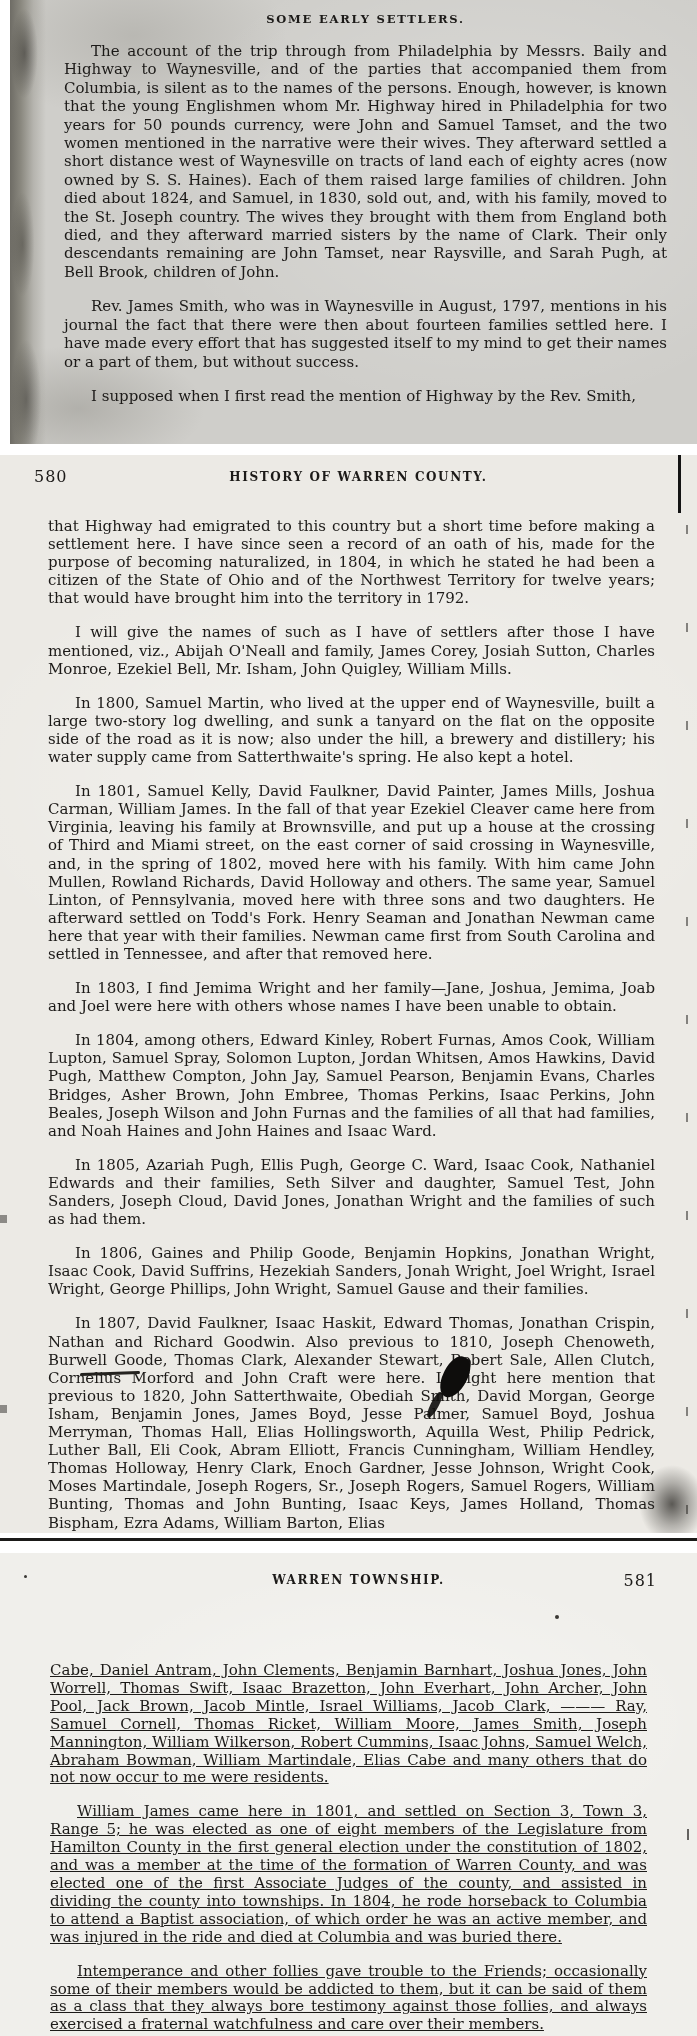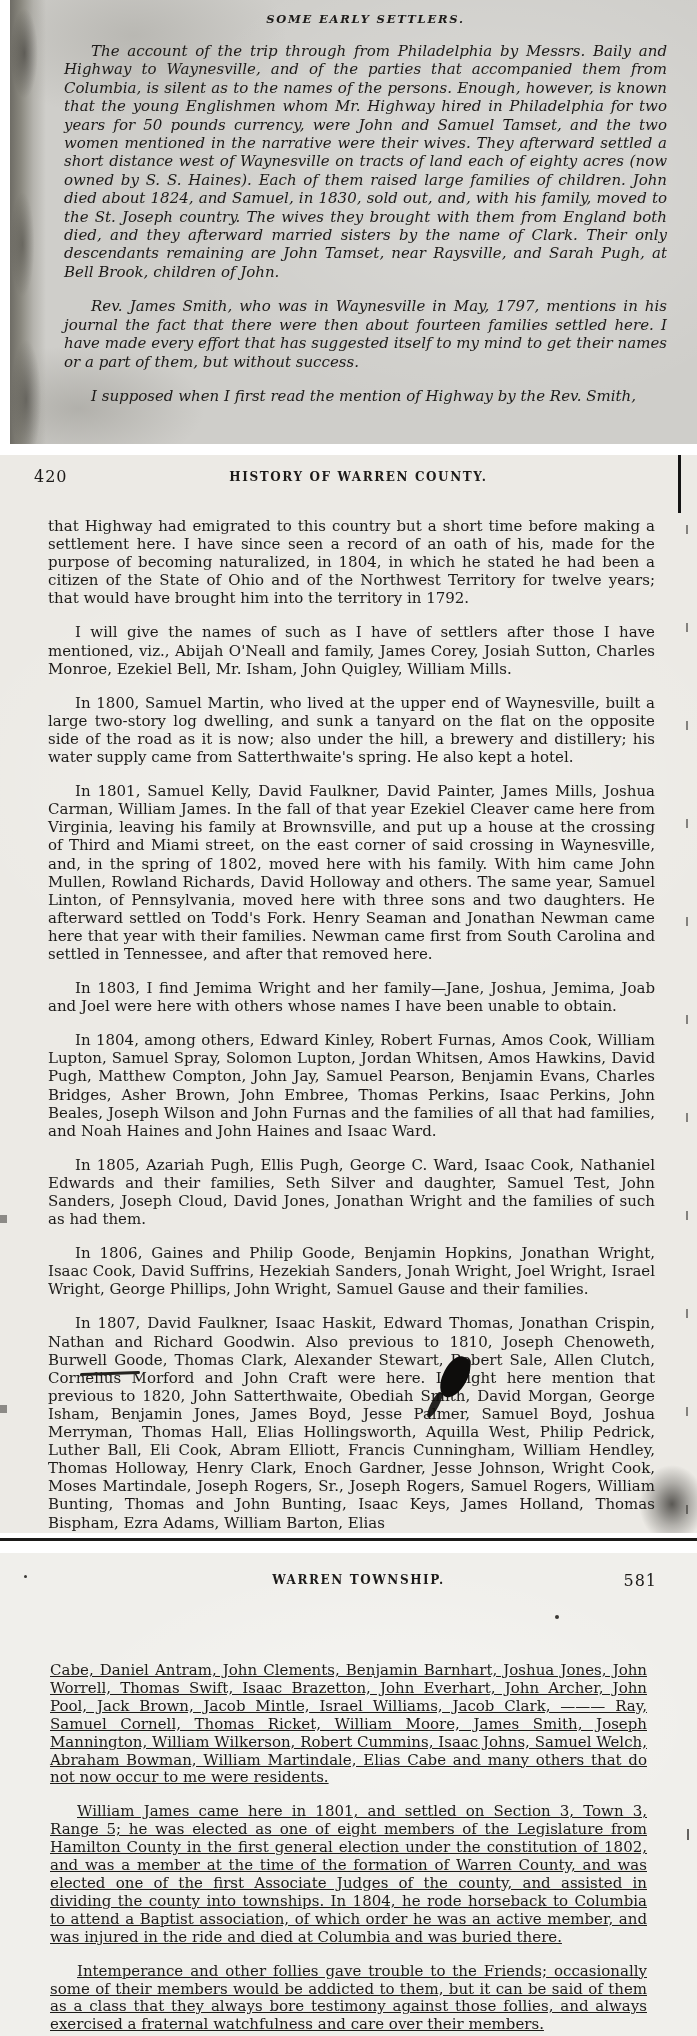--- a/index.html
+++ b/index.html
@@ -4,21 +4,21 @@
 <style>
   html,body { margin:0; padding:0; }
   body {
     width:697px; height:2036px; background:#ffffff; overflow:hidden;
     font-family:"DejaVu Serif","Liberation Serif",serif;
     color:#1c1a18;
   }
   .scan { position:relative; overflow:hidden; width:697px; box-sizing:border-box; }
 
   
-  #scan-top { height:448px; background:#ffffff;font-style:italic; }
+  #scan-top { height:448px; background:#ffffff; }
   #scan-top .paper {
     position:absolute; left:10px; right:0; top:0; bottom:4px;
     background:
       radial-gradient(220px 120px at 18% 8%, rgba(120,118,110,0.25), transparent 70%),
       radial-gradient(180px 90px at 10% 92%, rgba(110,108,100,0.30), transparent 70%),
       radial-gradient(420px 300px at 70% 40%, rgba(255,255,255,0.25), transparent 80%),
       #cfceca;
   }
   .binding-shadow {
     position:absolute; left:10px; top:0; bottom:4px; width:36px;
@@ -99,28 +99,28 @@
 </style>
 </head>
 <body>
 
 <div class="scan" id="scan-top">
   <div class="paper"></div>
   <div class="binding-shadow"></div>
   <div class="text-block">
     <div class="page-heading">SOME EARLY SETTLERS.</div>
     <p class="para">The account of the trip through from Philadelphia by Messrs. Baily and Highway to Waynesville, and of the parties that accompanied them from Columbia, is silent as to the names of the persons.  Enough, however, is known that the young Englishmen whom Mr. Highway hired in Philadelphia for two years for 50 pounds currency, were John and Samuel Tamset, and the two women mentioned in the narrative were their wives.  They afterward settled a short distance west of Waynesville on tracts of land each of eighty acres (now owned by S. S. Haines).  Each of them raised large families of children. John died about 1824, and Samuel, in 1830, sold out, and, with his family, moved to the St. Joseph country.  The wives they brought with them from England both died, and they afterward married sisters by the name of Clark. Their only descendants remaining are John Tamset, near Raysville, and Sarah Pugh, at Bell Brook, children of John.</p>
-    <p class="para">Rev. James Smith, who was in Waynesville in May, 1797, mentions in his journal the fact that there were then about fourteen families settled here. I have made every effort that has suggested itself to my mind to get their names or a part of them, but without success.</p>
+    <p class="para">Rev. James Smith, who was in Waynesville in August, 1797, mentions in his journal the fact that there were then about fourteen families settled here. I have made every effort that has suggested itself to my mind to get their names or a part of them, but without success.</p>
     <p class="para">I supposed when I first read the mention of Highway by the Rev. Smith,</p>
   </div>
 </div>
 
 <div class="scan" id="scan-580">
   <div class="hdr">
-    <span class="pagenum">420</span>
+    <span class="pagenum">580</span>
     <span class="running-title">HISTORY OF WARREN COUNTY.</span>
   </div>
   <div class="body">
     <p class="para cont">that Highway had emigrated to this country but a short time before making a settlement here.  I have since seen a record of an oath of his, made for the purpose of becoming naturalized, in 1804, in which he stated he had been a citizen of the State of Ohio and of the Northwest Territory for twelve years; that would have brought him into the territory in 1792.</p>
     <p class="para">I will give the names of such as I have of settlers after those I have mentioned, viz., Abijah O'Neall and family, James Corey, Josiah Sutton, Charles Monroe, Ezekiel Bell, Mr. Isham, John Quigley, William Mills.</p>
     <p class="para">In 1800, Samuel Martin, who lived at the upper end of Waynesville, built a large two-story log dwelling, and sunk a tanyard on the flat on the opposite side of the road as it is now; also under the hill, a brewery and distillery; his water supply came from Satterthwaite's spring.  He also kept a hotel.</p>
     <p class="para">In 1801, Samuel Kelly, David Faulkner, David Painter, James Mills, Joshua Carman, William James.  In the fall of that year Ezekiel Cleaver came here from Virginia, leaving his family at Brownsville, and put up a house at the crossing of Third and Miami street, on the east corner of said crossing in Waynesville, and, in the spring of 1802, moved here with his family.  With him came John Mullen, Rowland Richards, David Holloway and others.  The same year, Samuel Linton, of Pennsylvania, moved here with three sons and two daughters.  He afterward settled on Todd's Fork.  Henry Seaman and Jonathan Newman came here that year with their families.  Newman came first from South Carolina and settled in Tennessee, and after that removed here.</p>
     <p class="para">In 1803, I find Jemima Wright and her family—Jane, Joshua, Jemima, Joab and Joel were here with others whose names I have been unable to obtain.</p>
     <p class="para">In 1804, among others, Edward Kinley, Robert Furnas, Amos Cook, William Lupton, Samuel Spray, Solomon Lupton, Jordan Whitsen, Amos Hawkins, David Pugh, Matthew Compton, John Jay, Samuel Pearson, Benjamin Evans, Charles Bridges, Asher Brown, John Embree, Thomas Perkins, Isaac Perkins, John Beales, Joseph Wilson and John Furnas and the families of all that had families, and Noah Haines and John Haines and Isaac Ward.</p>
     <p class="para">In 1805, Azariah Pugh, Ellis Pugh, George C. Ward, Isaac Cook, Nathaniel Edwards and their families, Seth Silver and daughter, Samuel Test, John Sanders, Joseph Cloud, David Jones, Jonathan Wright and the families of such as had them.</p>

